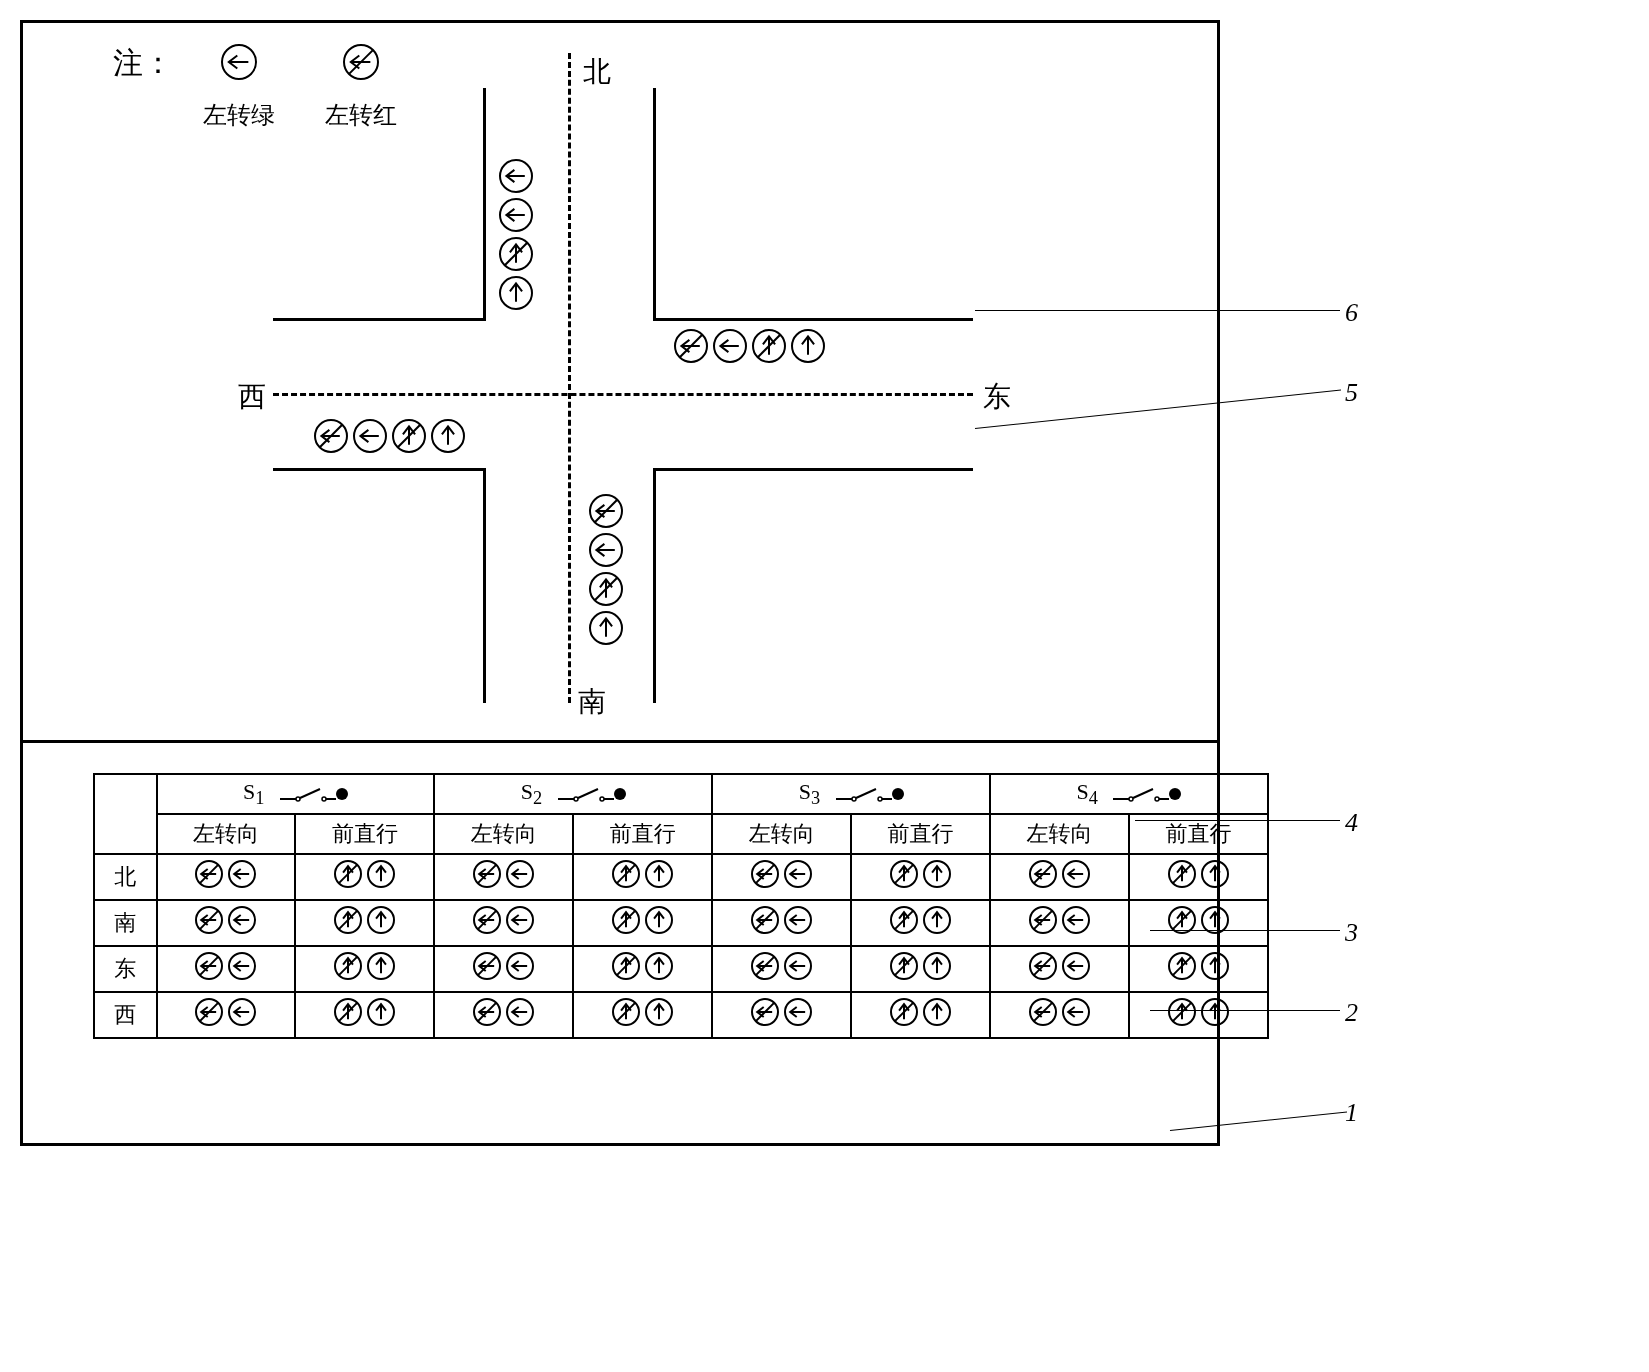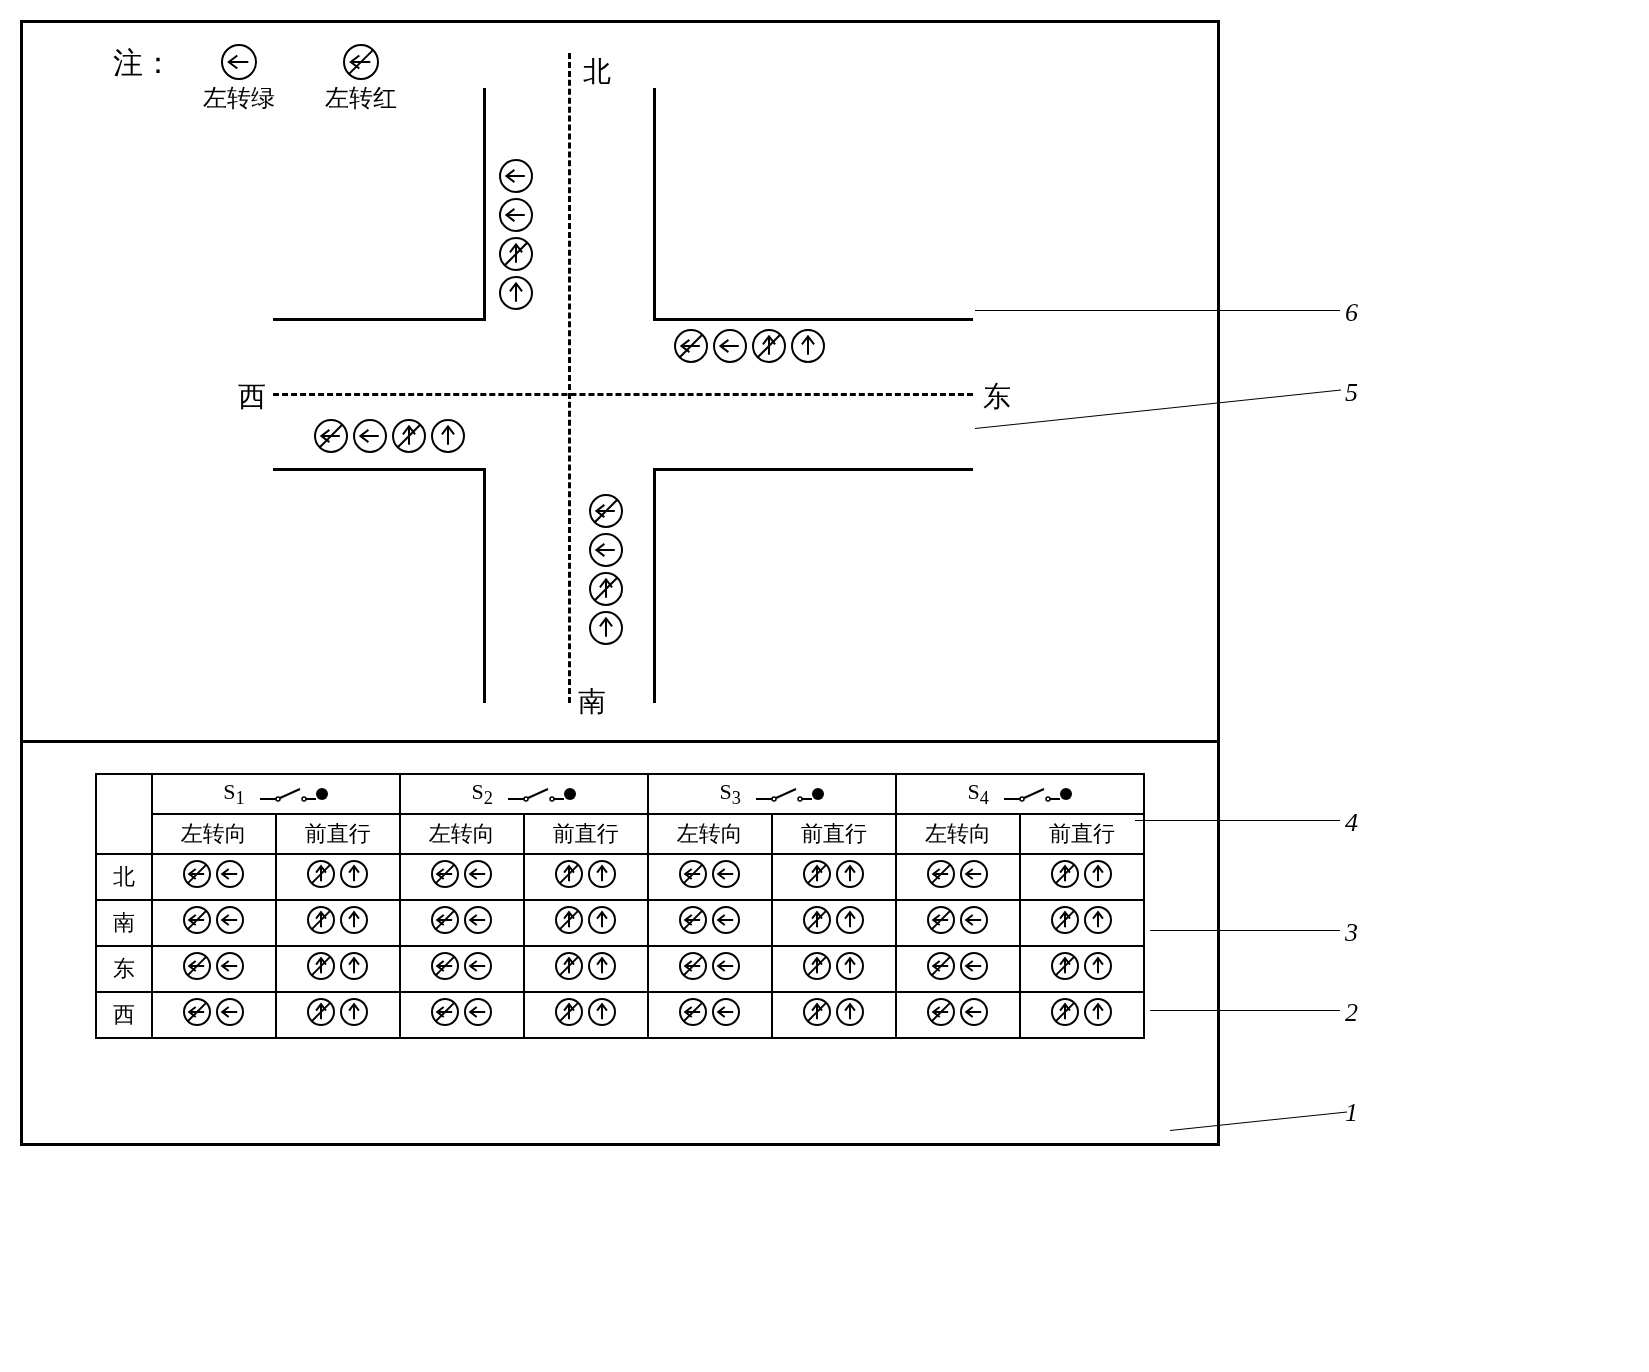--- a/index.html
+++ b/index.html
@@ -29,21 +29,21 @@
       padding: 30px 70px;
     }
     .legend {
       position: absolute;
       top: 20px;
       left: 90px;
       font-size: 28px;
     }
     .legend-title { font-size: 30px; margin-bottom: 5px; }
     .legend-row { display: flex; gap: 50px; margin-bottom: 30px; align-items: flex-start; }
-    .legend-item { display: flex; flex-direction: column; align-items: center; gap: 1px; }
+    .legend-item { display: flex; flex-direction: column; align-items: center; gap: 18px; }
     .legend-label { font-size: 24px; }
     
     .icon-container { display: inline-block; width: 38px; height: 38px; }
     svg.signal { display: block; }
     
     .intersection {
       position: absolute;
       top: 30px;
       left: 250px;
       width: 700px;
@@ -71,21 +71,21 @@
       font-family: "Times New Roman", serif;
     }
     .pointer-line {
       position: absolute;
       border-top: 1px solid #000;
       transform-origin: left center;
     }
     
     table.phase-table {
       border-collapse: collapse;
-      width: 1050px;
+      width: 1176px;
       margin: 0 auto;
       font-size: 22px;
     }
     table.phase-table td, table.phase-table th {
       border: 2px solid #000;
       text-align: center;
       padding: 4px 6px;
       vertical-align: middle;
     }
     .phase-header { font-size: 22px; font-family: "SimSun", serif; }

